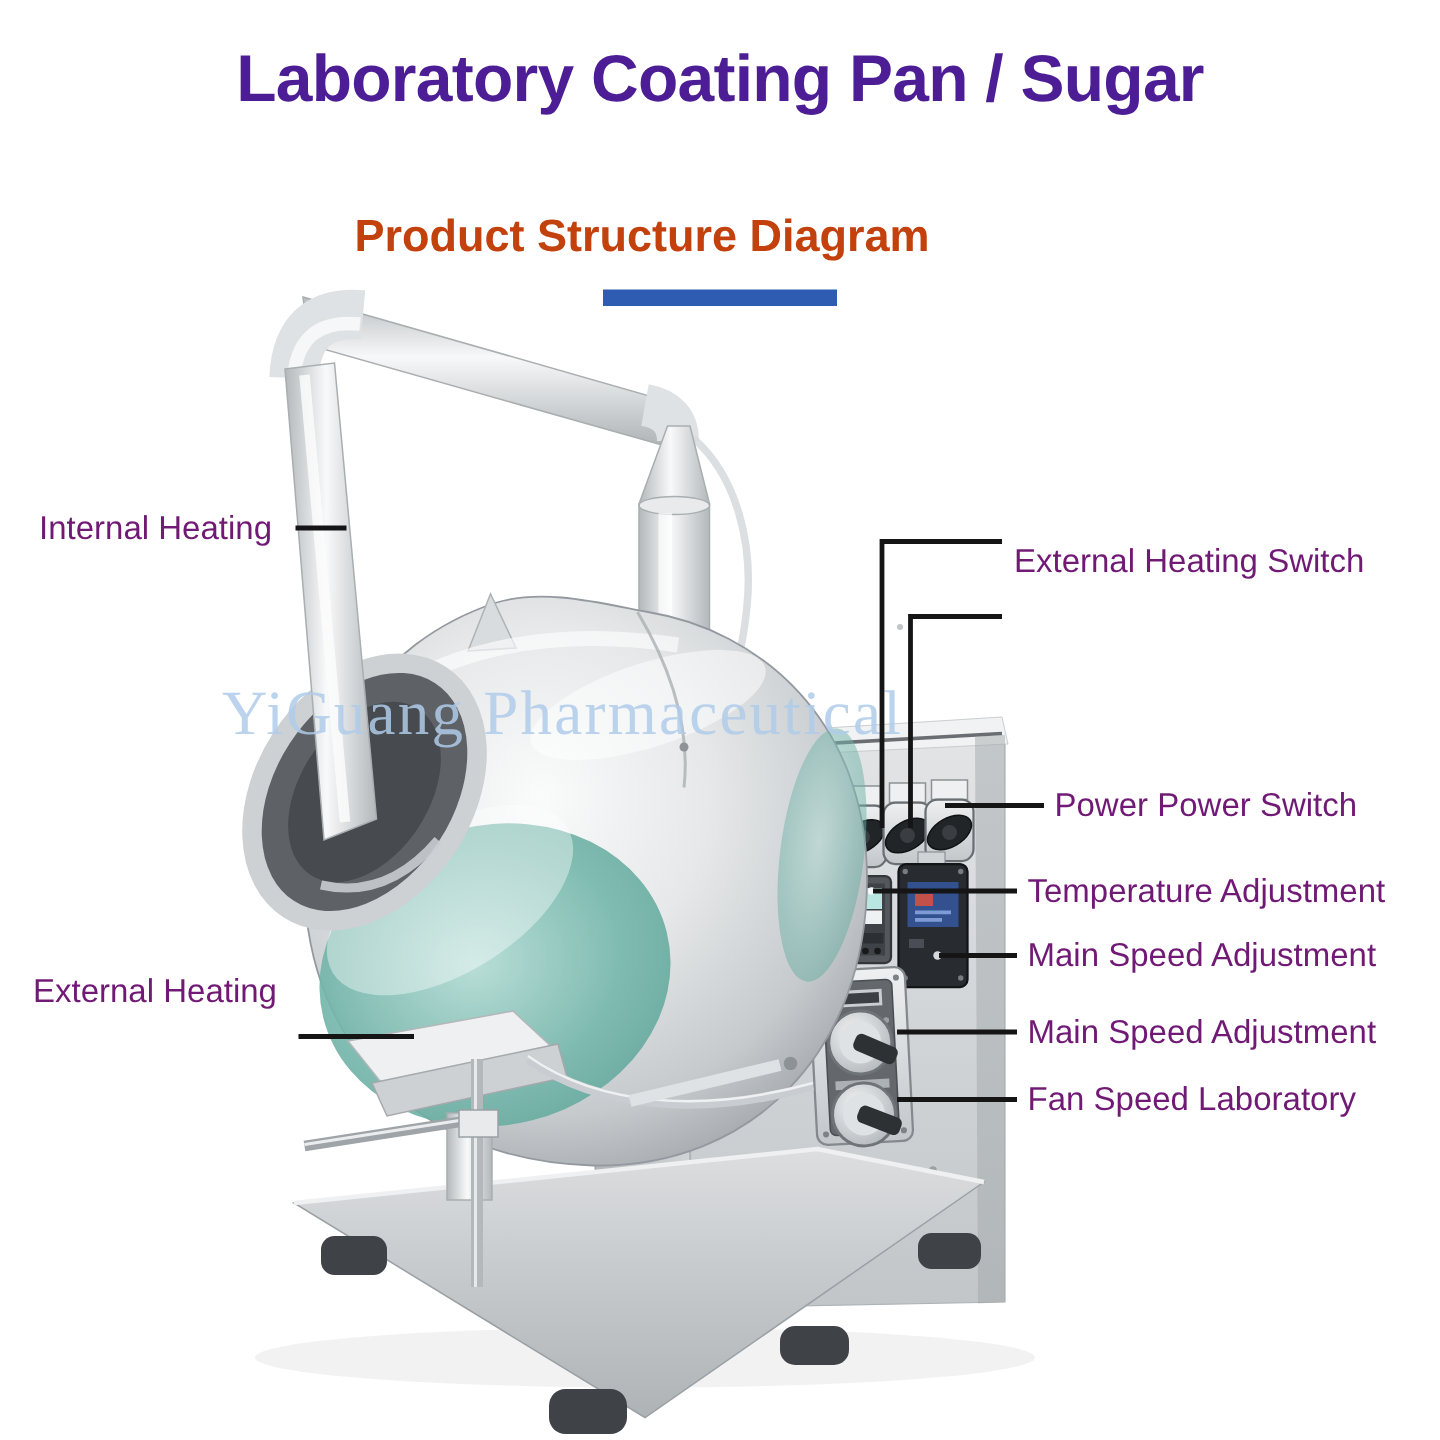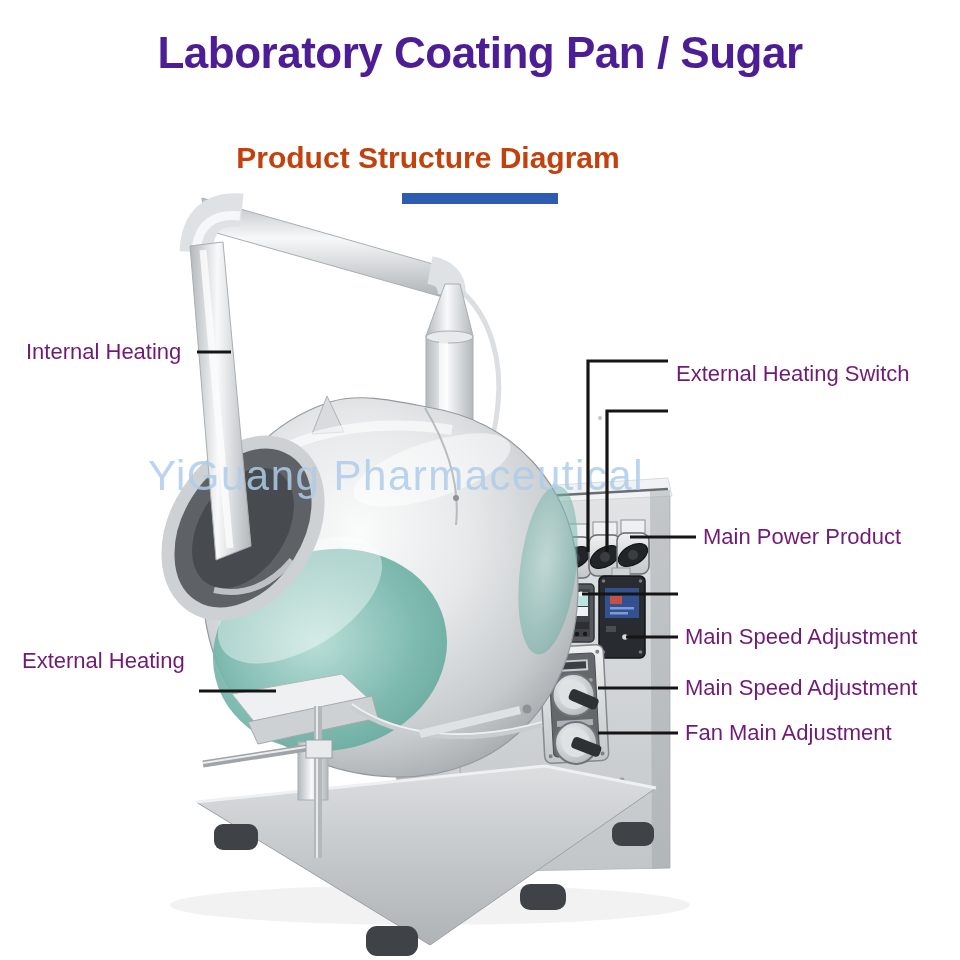--- a/index.html
+++ b/index.html
@@ -9,21 +9,21 @@
 
   .title{position:absolute;left:0;top:24px;width:960px;text-align:center;
          font-size:44px;line-height:57px;font-weight:700;color:#4c1d95;letter-spacing:-0.5px;}
   .subtitle{position:absolute;left:0;top:141px;width:856px;text-align:center;
          font-size:30px;font-weight:600;color:#c2410c;}
   .accent-bar{position:absolute;left:402px;top:193px;width:156px;height:11px;background:#2e5cb2;}
 
   .callout{position:absolute;font-size:22px;color:#701a75;white-space:nowrap;}
 
   .watermark{position:absolute;left:148px;top:452px;width:812px;
-         font-family:Liberation Sans, sans-serif;font-size:42px;letter-spacing:1.5px;
+         font-family:Liberation Serif, serif;font-size:42px;letter-spacing:1.5px;
          color:rgba(175,203,233,0.85);pointer-events:none;}
 
   svg{position:absolute;left:0;top:0;}
 </style>
 </head>
 <body>
 
 <div class="stage">
 
   <svg width="960" height="960" viewBox="0 0 960 960">
@@ -254,17 +254,18 @@
 
   <div class="title">
     <div>Laboratory Coating Pan / Sugar</div>
   </div>
   <div class="subtitle">Product Structure Diagram</div>
   <div class="accent-bar"></div>
 
   <div class="callout" style="left:26px;top:339px;">Internal Heating</div>
   <div class="callout" style="left:22px;top:648px;">External Heating</div>
   <div class="callout" style="left:676px;top:348px;margin-top:13px;">External Heating Switch</div>
-  <div class="callout" style="left:703px;top:524px;">Main Power Product</div>
+  <div class="callout" style="left:703px;top:524px;">Power Power Switch</div>
+  <div class="callout" style="left:685px;top:581px;">Temperature Adjustment</div>
   <div class="callout" style="left:685px;top:624px;">Main Speed Adjustment</div>
   <div class="callout" style="left:685px;top:675px;">Main Speed Adjustment</div>
-  <div class="callout" style="left:685px;top:720px;">Fan Main Adjustment</div>
+  <div class="callout" style="left:685px;top:720px;">Fan Speed Laboratory</div>
 </div>
 
 </body></html>

